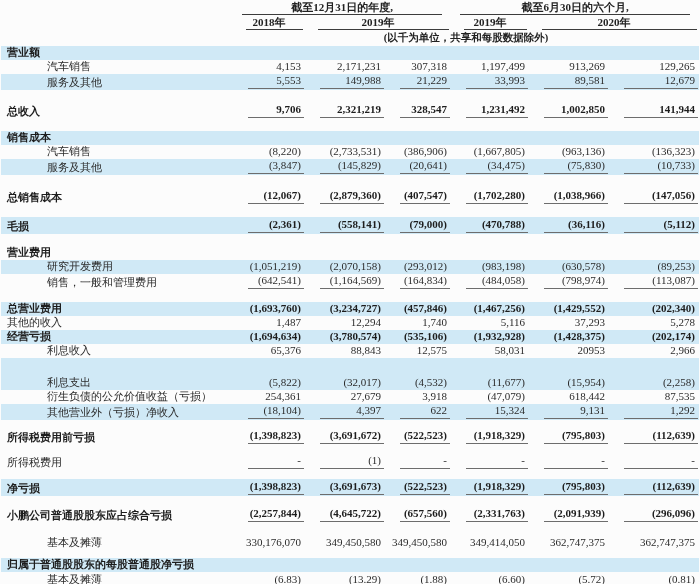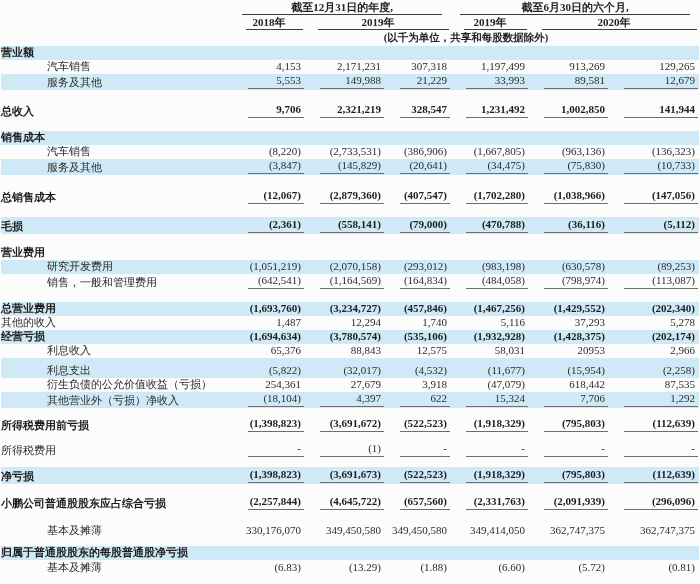--- a/index.html
+++ b/index.html
@@ -45,21 +45,21 @@
     background-repeat:no-repeat;
     background-position:right 2px bottom 1px;
     background-size:calc(100% - 15px) 1px;}
   th.cur{text-align:center;padding-bottom:3px;
     background-image:linear-gradient(#3c3c3c,#3c3c3c);
     background-repeat:no-repeat;
     background-position:right 2px bottom 1px;
     background-size:calc(100% - 15px) 1px;}
   th.note{text-align:center;font-size:10.5px;padding-bottom:2px;}
   
-  td.lbl{text-align:left;padding-left:0;padding-bottom:2px;}
+  td.lbl{text-align:left;padding-left:6px;padding-bottom:2px;}
   td.lbl.ind{padding-left:46px;}
   td.num{text-align:right;padding-right:4px;padding-bottom:2px;
     font-variant-numeric:tabular-nums;}
   tr.hl td{background-color:#d0e9f6;}
   tr.bold td{font-weight:bold;color:#1d1d1d;}
   td.ul{
     background-image:linear-gradient(#6d6d6d,#6d6d6d);
     background-repeat:no-repeat;
     background-position:right 1px bottom 1px;
     background-size:calc(100% - 16px) 1.4px;
@@ -261,21 +261,21 @@
         </tr>
         <tr class="" style="height: 13px; border-radius: 6px;">
           <td class="lbl ind">利息收入</td>
           <td class="num">65,376</td>
           <td class="num">88,843</td>
           <td class="num">12,575</td>
           <td class="num">58,031</td>
           <td class="num">20953</td>
           <td class="num">2,966</td>
         </tr>
-        <tr class="hl " style="height: 20px;">
+        <tr class="hl " style="height: 32px;">
           <td class="lbl ind">利息支出</td>
           <td class="num">(5,822)</td>
           <td class="num">(32,017)</td>
           <td class="num">(4,532)</td>
           <td class="num">(11,677)</td>
           <td class="num">(15,954)</td>
           <td class="num">(2,258)</td>
         </tr>
         <tr class="" style="height: 14px;">
           <td class="lbl ind">衍生负债的公允价值收益（亏损）</td>
@@ -285,21 +285,21 @@
           <td class="num">(47,079)</td>
           <td class="num">618,442</td>
           <td class="num">87,535</td>
         </tr>
         <tr class="hl " style="height: 15px;">
           <td class="lbl ind">其他营业外（亏损）净收入</td>
           <td class="num ul">(18,104)</td>
           <td class="num ul">4,397</td>
           <td class="num ul">622</td>
           <td class="num ul">15,324</td>
-          <td class="num ul">7,706</td>
+          <td class="num ul">9,131</td>
           <td class="num ul">1,292</td>
         </tr>
         <tr class="sp" style="height: 8px;">
           <td colspan="7"></td>
         </tr>
         <tr class="bold" style="height: 17px;">
           <td class="lbl">所得税费用前亏损</td>
           <td class="num ul">(1,398,823)</td>
           <td class="num ul">(3,691,672)</td>
           <td class="num ul">(522,523)</td>

